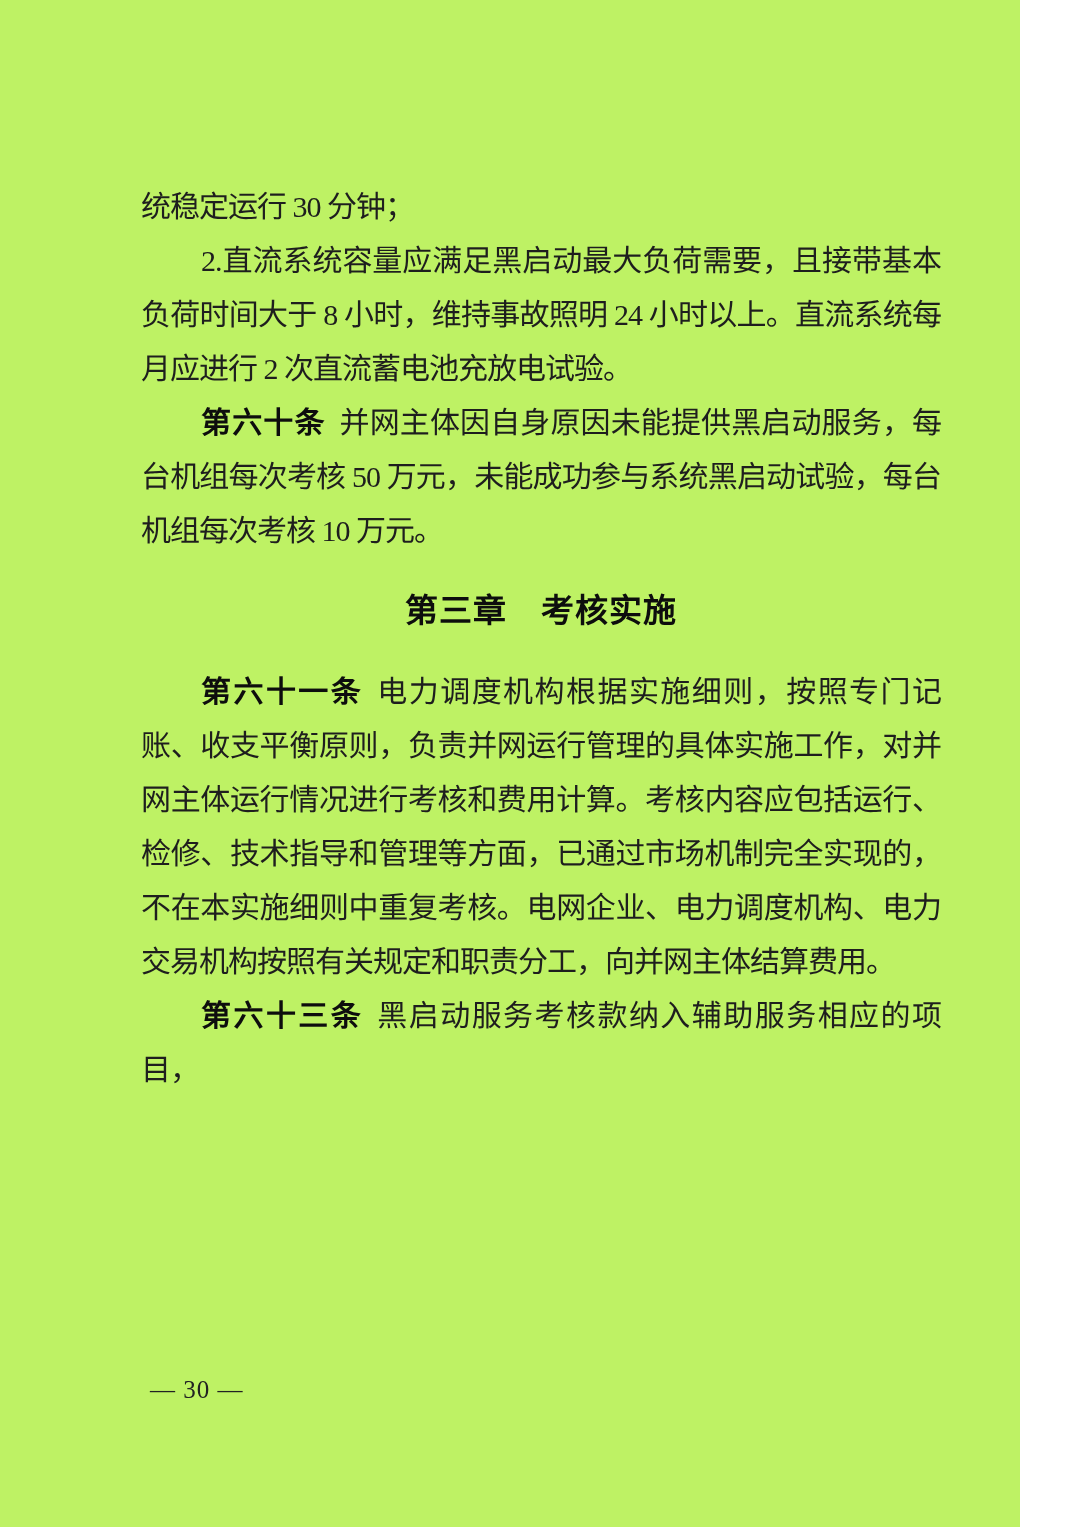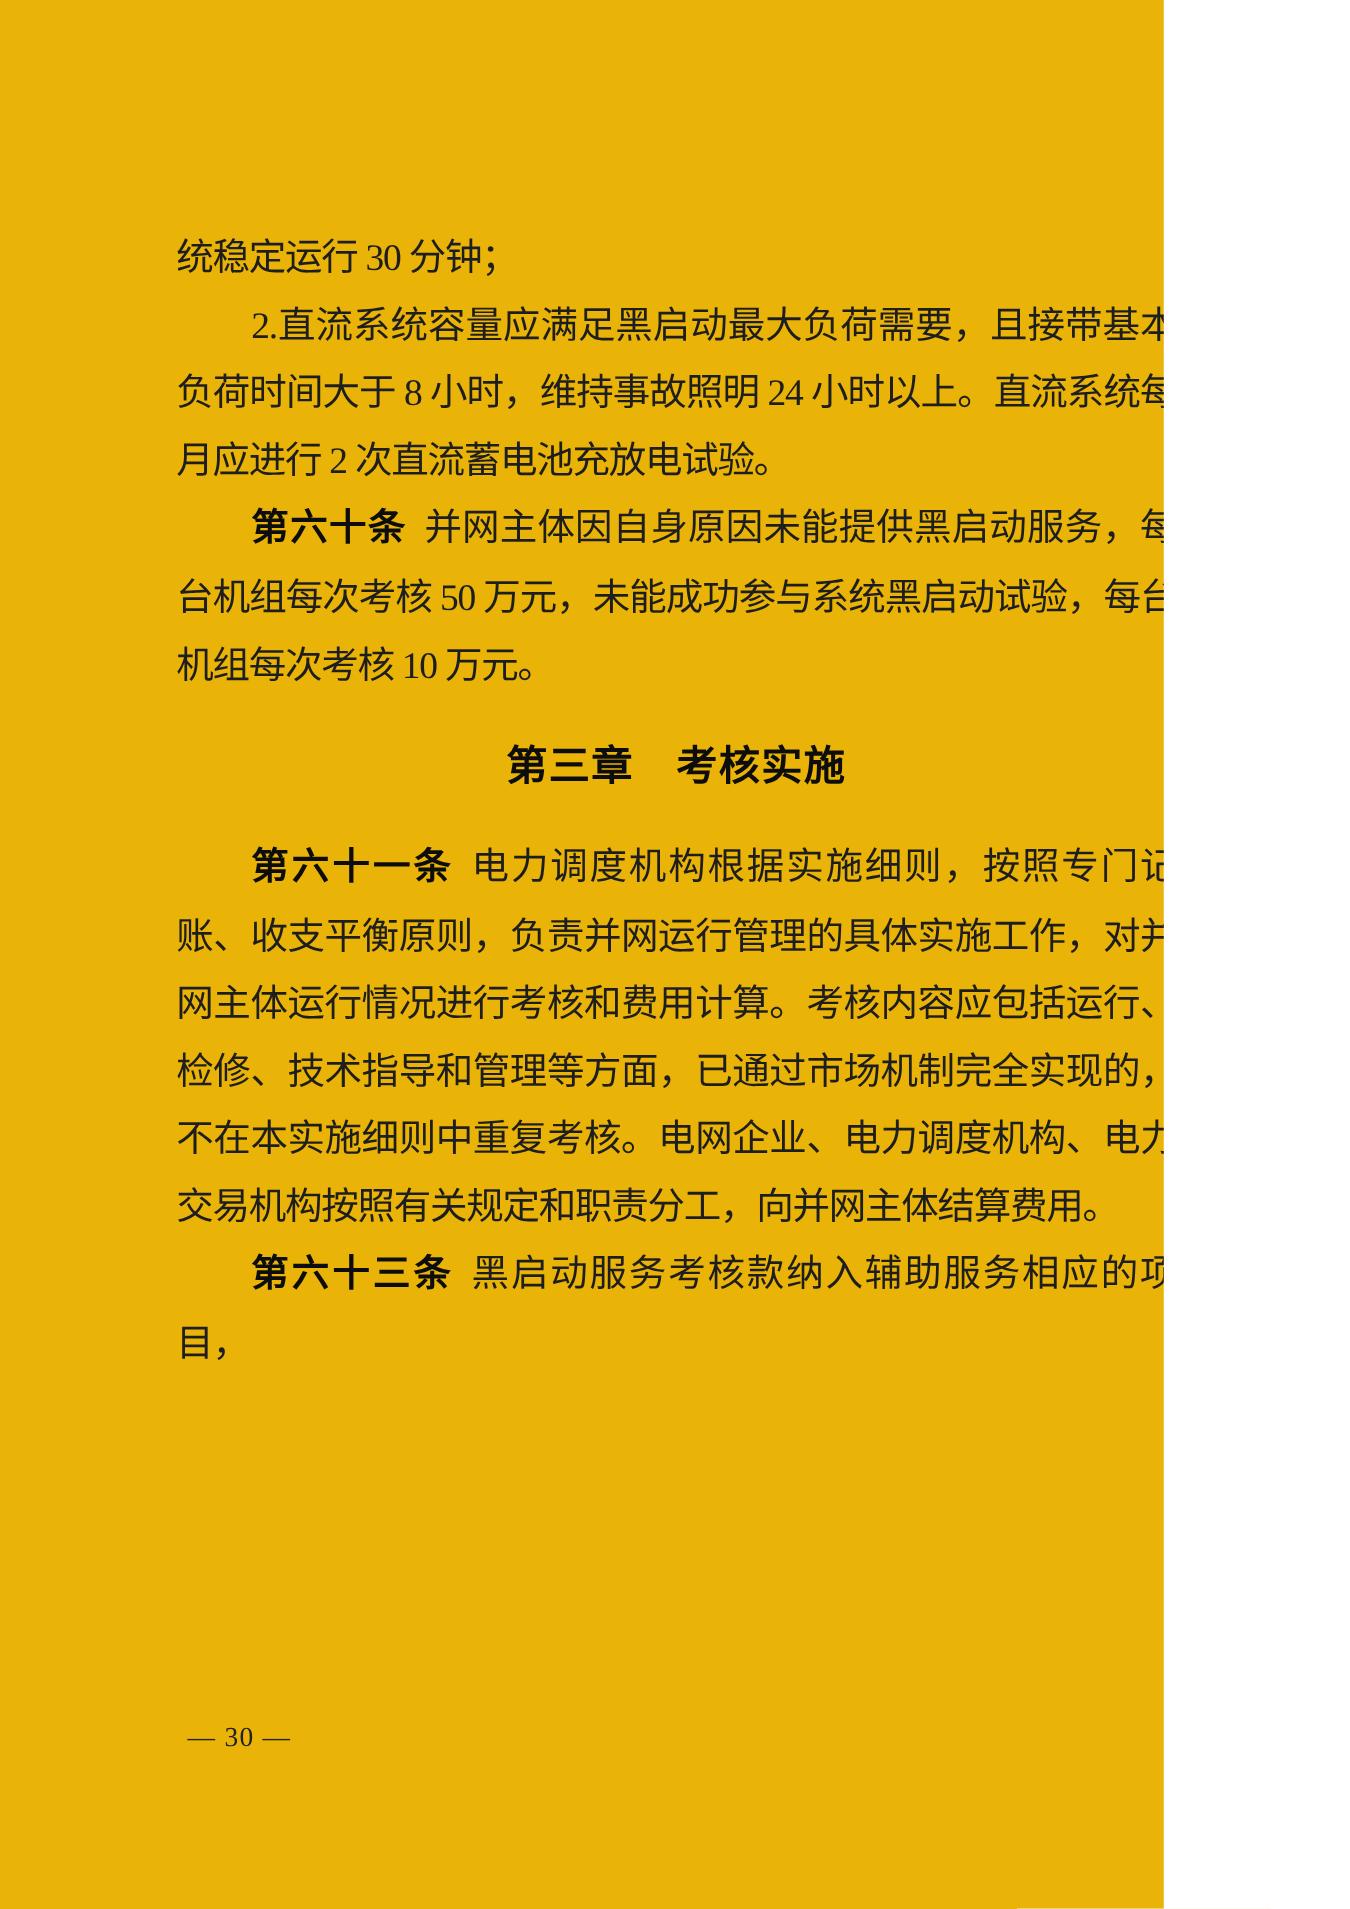--- a/index.html
+++ b/index.html
@@ -2,23 +2,23 @@
 <html lang="zh-CN"><head>
 <meta charset="utf-8">
 <style>
   html, body {
     margin: 0;
     padding: 0;
     background: #ffffff;
   }
   .page {
     position: relative;
-    width: 931px;
+    width: 1020px;
     height: 1527px;
-    background: #eab308;
+    background: #bef264;
     overflow: hidden;
     font-family: "Liberation Serif", "DejaVu Serif", serif;
     color: #1e1e1e;
   }
   .text-block {
     position: absolute;
     left: 141px;
     top: 180px;
     width: 800px;
   }
@@ -28,41 +28,41 @@
     line-height: 54px;
     letter-spacing: -1px;
     text-align: justify;
     text-justify: inter-character;
     word-break: normal;
   }
   .indent {
     text-indent: 2em;
   }
   .article-label {
-    font-family: Liberation Mono, monospace;
+    font-family: Liberation Sans, sans-serif;
     font-weight: 700;
     color: #0d0d0d;
     margin-right: 14px;
     letter-spacing: 0;
   }
   .chapter-heading {
     margin: 26px 0 27px 0;
     font-family: Liberation Sans, sans-serif;
     font-weight: 700;
     font-size: 33px;
     line-height: 54px;
     letter-spacing: 1px;
     text-align: center;
     color: #0d0d0d;
   }
   .page-footer {
     position: absolute;
     left: 150px;
     top: 1368px;
-    font-size: 22px;
+    font-size: 25px;
     line-height: 44px;
     letter-spacing: 1px;
     color: #222222;
     white-space: pre;
   }
 </style>
 </head>
 <body>
 
 <div class="page">

